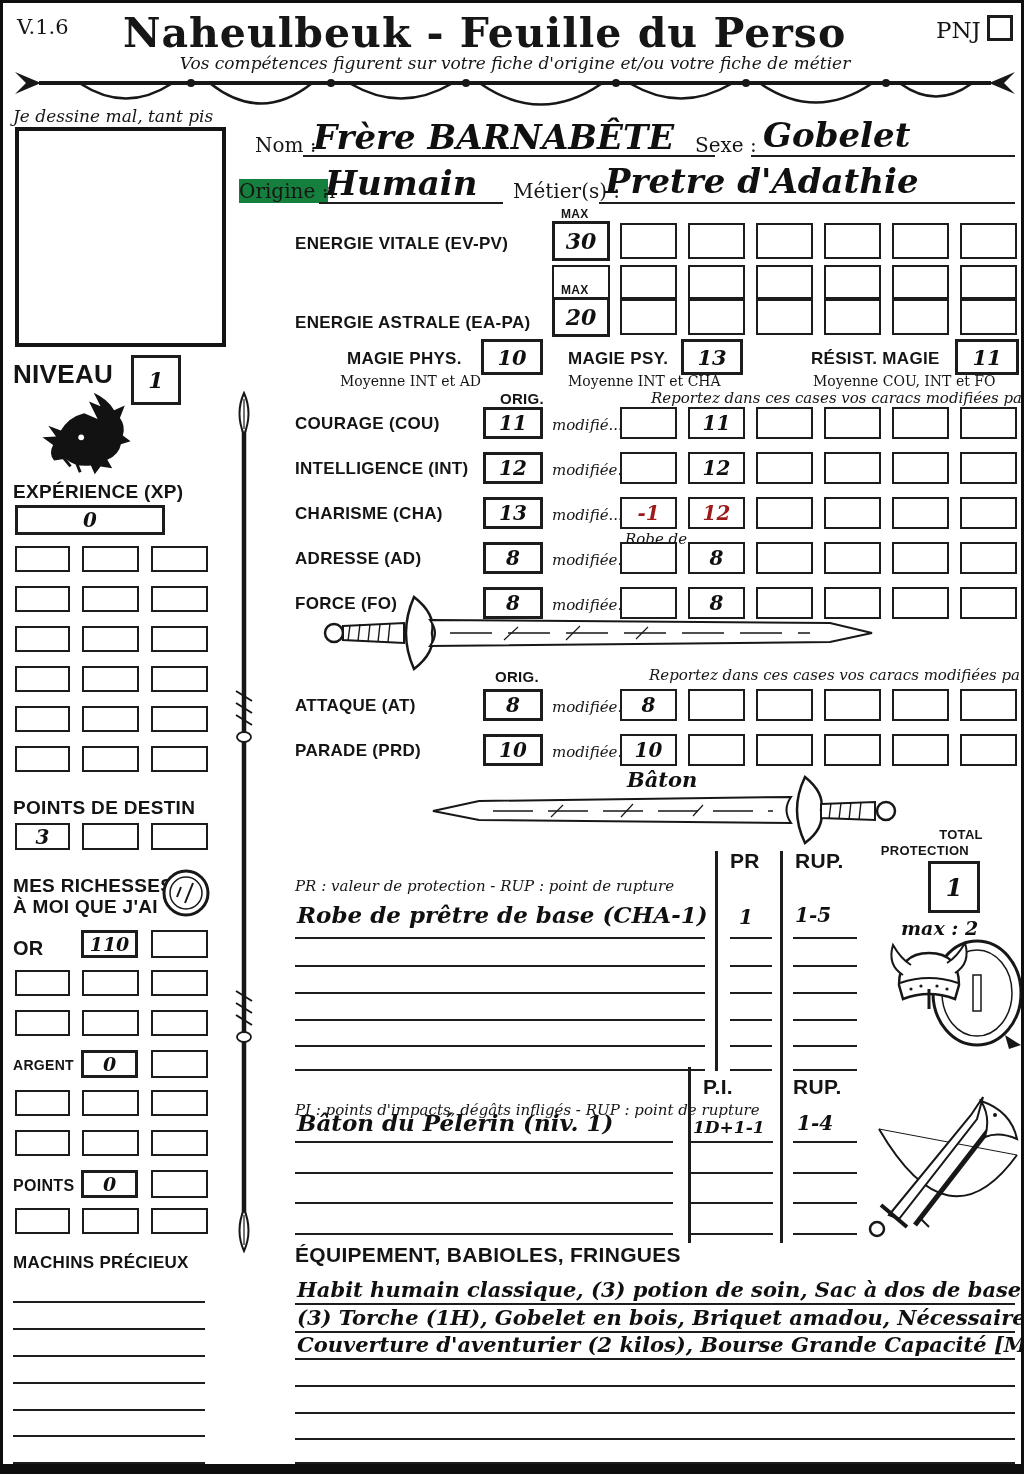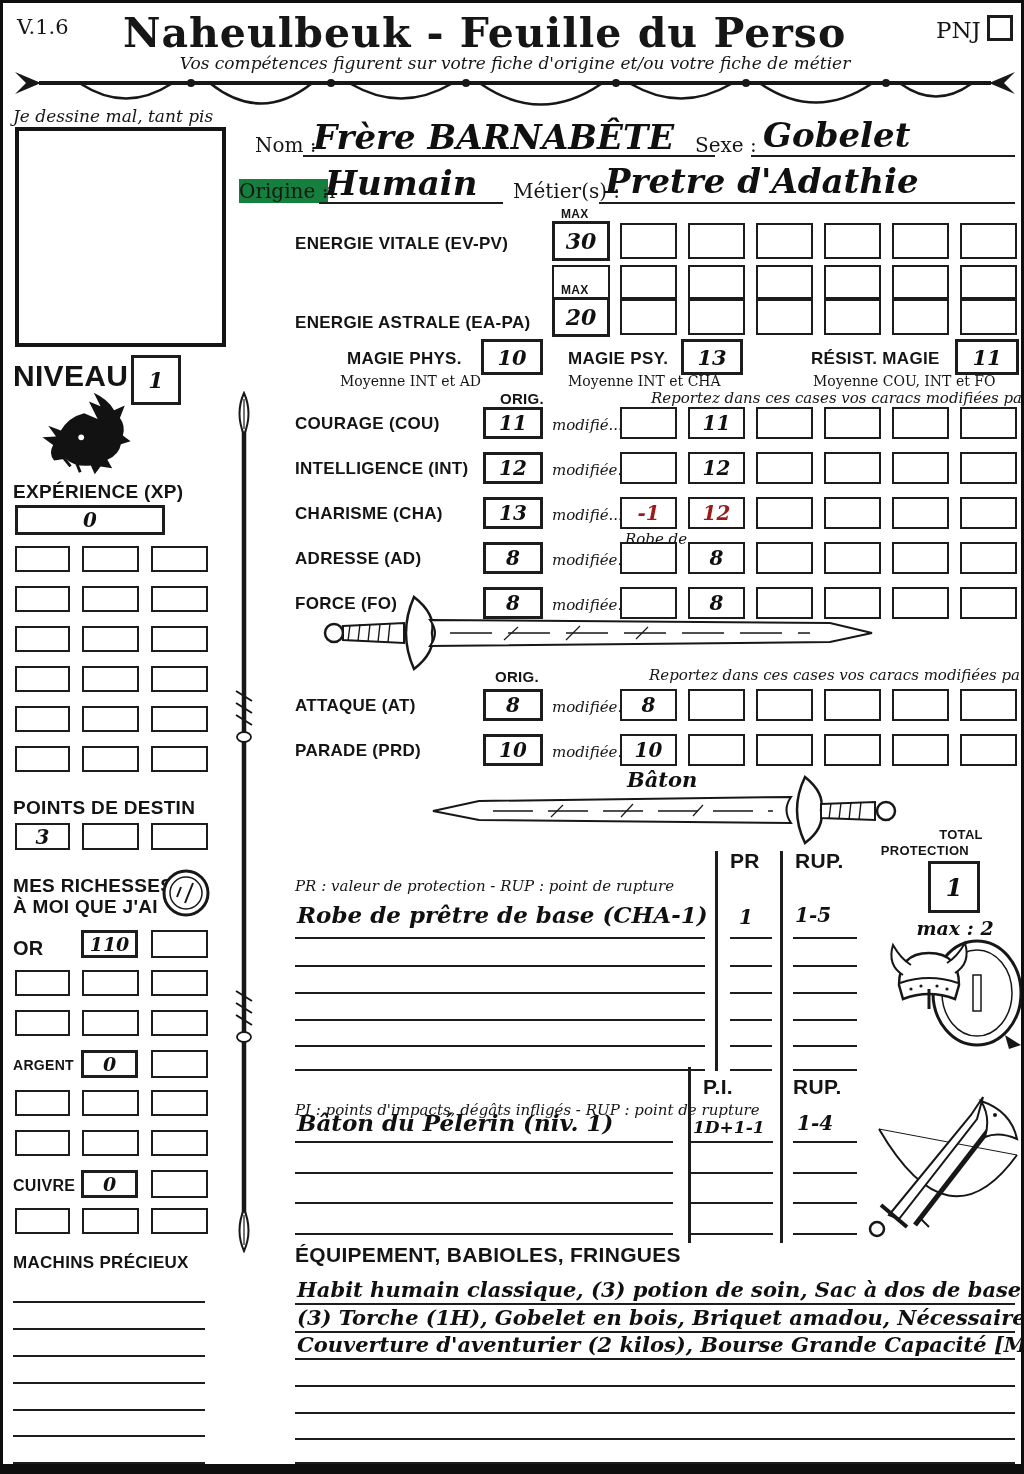--- a/index.html
+++ b/index.html
@@ -16,21 +16,21 @@
   .row{display:flex;gap:11px}
   .c{width:57px;height:32px}
   .e{width:57px;height:36px}
   .e2{width:57px;height:34px}
   .ln{border-bottom:2px solid #1d1d1d}
   .vdiv{width:3px;background:#1d1d1d}
   .red{color:#9c1a1a}
   .fs12{font-size:12px}.fs13{font-size:13px}.fs14{font-size:14px}.fs15{font-size:15px}
   .fs16{font-size:16px}.fs17{font-size:17px}.fs18{font-size:17px}.fs19{font-size:19px}
   .fs20{font-size:20px}.fs21{font-size:21px}.fs22{font-size:22px}.fs23{font-size:23px}
-  .fs26{font-size:30px}.fs27{font-size:34px}
+  .fs26{font-size:26px}.fs27{font-size:34px}
   svg{display:block}
 </style>
 </head>
 <body>
 
 <div class="page">
 
   <div class="abs ser fs21" style="left:14px;top:12px">V.1.6</div>
   <div class="abs ser" style="left:120px;top:6px;width:770px;font-size:41px;font-weight:700;letter-spacing:1px">Naheulbeuk - Feuille du Perso</div>
   <div class="abs ser fs23" style="left:933px;top:14px">PNJ</div>
@@ -279,21 +279,21 @@
   <div class="abs hd fs21" style="left:792px;top:846px">RUP.</div>
   <div class="abs cal fs15" style="left:292px;top:874px">PR : valeur de protection - RUP : point de rupture</div>
   <div class="abs vdiv" style="left:712px;top:848px;height:220px"></div>
   <div class="abs vdiv" style="left:777px;top:848px;height:220px"></div>
 
   <div class="abs hd fs13" style="left:898px;top:824px;width:120px;text-align:center">TOTAL</div>
   <div class="abs hd fs13" style="left:846px;top:840px;width:120px;text-align:right">PROTECTION</div>
   <div class="abs bx bx3" style="left:925px;top:858px;width:52px;height:52px">
       <span class="hw" style="font-size:24px">1</span>
     </div>
-  <div class="abs hw fs19" style="left:898px;top:914px;width:108px;text-align:center">max : 2</div>
+  <div class="abs hw fs19" style="left:898px;top:914px;width:108px;text-align:left">max : 2</div>
 
   <div class="abs hw fs23" style="left:294px;top:898px">Robe de prêtre de base (CHA-1)</div>
   <div class="abs ln" style="left:292px;top:906px;width:410px;height:28px"></div>
   <div class="abs hw fs20" style="left:736px;top:902px">1</div>
   <div class="abs ln" style="left:727px;top:906px;width:42px;height:28px"></div>
   <div class="abs hw fs20" style="left:792px;top:900px">1-5</div>
   <div class="abs ln" style="left:790px;top:906px;width:64px;height:28px"></div>
 
   <div class="abs ln" style="left:292px;top:934px;width:410px;height:28px"></div>
     <div class="abs ln" style="left:727px;top:934px;width:42px;height:28px"></div>
@@ -471,21 +471,21 @@
       <div class="bx" style="width:55px;height:26px"></div>
       <div class="bx" style="width:57px;height:26px"></div>
       <div class="bx" style="width:57px;height:26px"></div>
     </div>
   <div class="abs row" style="left:12px;top:1127px;gap:12px">
       <div class="bx" style="width:55px;height:26px"></div>
       <div class="bx" style="width:57px;height:26px"></div>
       <div class="bx" style="width:57px;height:26px"></div>
     </div>
 
-  <div class="abs hd fs16" style="left:10px;top:1174px">CUIVRE</div>
+  <div class="abs hd fs16" style="left:10px;top:1174px">POINTS</div>
   <div class="abs bx" style="left:78px;top:1167px;width:57px;height:28px;border-width:3px">
       <span class="hw fs19">0</span>
     </div>
   <div class="abs bx" style="left:148px;top:1167px;width:57px;height:28px"></div>
   <div class="abs row" style="left:12px;top:1205px;gap:12px">
       <div class="bx" style="width:55px;height:26px"></div>
       <div class="bx" style="width:57px;height:26px"></div>
       <div class="bx" style="width:57px;height:26px"></div>
     </div>
 

